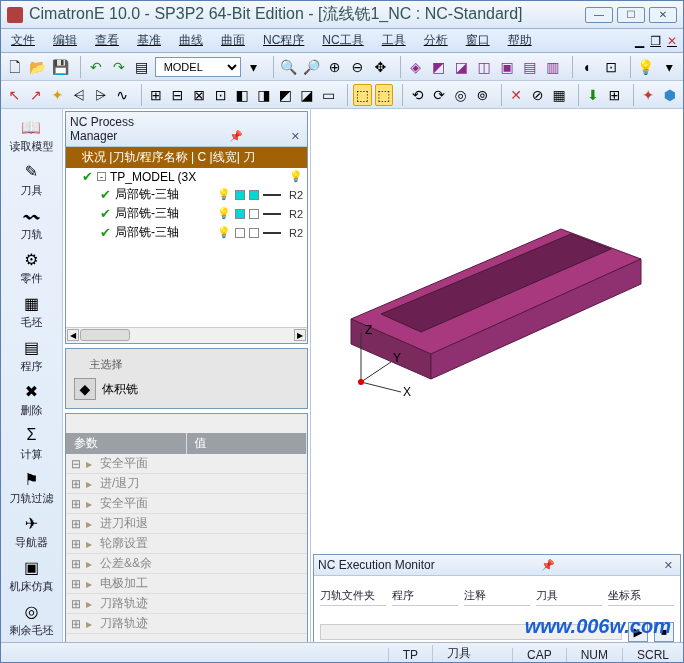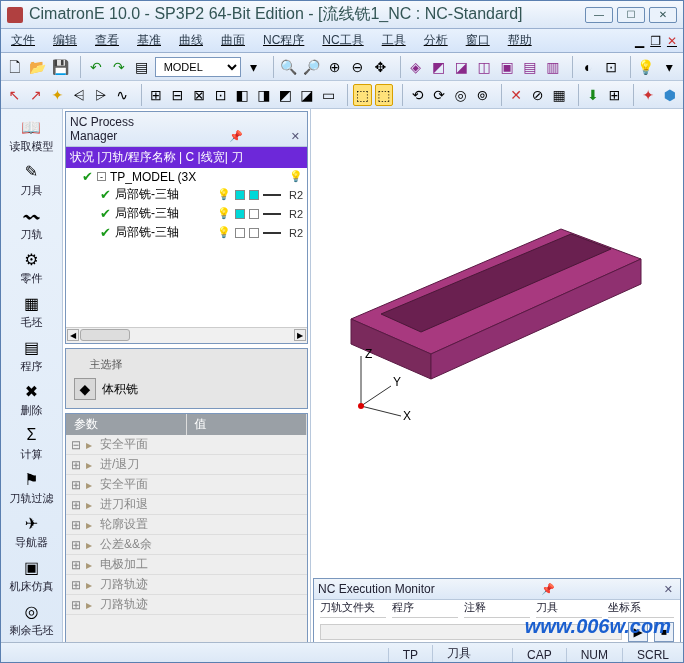--- a/index.html
+++ b/index.html
@@ -19,48 +19,48 @@
 .main { display: flex; height: 540px; }
 .sidebar { width: 62px; background: linear-gradient(#eaf2fb,#dde9f7); border-right: 1px solid #b8c8dc; display: flex; flex-direction: column; align-items: center; padding-top: 6px; gap: 3px; overflow: hidden; }
 .sb-item { display: flex; flex-direction: column; align-items: center; gap: 2px; cursor: pointer; padding: 2px 0; width: 100%; }
 .sb-item .ic { width: 20px; height: 20px; display: flex; align-items: center; justify-content: center; font-size: 16px; }
 .sb-item .lbl { font-size: 11px; color: #223; }
 .center { flex: 1; display: flex; flex-direction: column; border-right: 1px solid #b8c8dc; min-width: 0; }
 .panel { border: 1px solid #7a97bd; margin: 2px; background: #fff; }
 .panel-head { background: linear-gradient(#f0f5fb,#dce8f7); padding: 3px 4px; font-weight: normal; color: #223; border-bottom: 1px solid #b8c8dc; display: flex; align-items: flex-end; gap: 42px; }
 .panel-head .pin { margin-left: auto; font-size: 11px; color: #557; cursor: pointer; padding: 0 3px; }
 .tree { height: 180px; overflow: hidden; }
-.tree-head { background: #6d28d9; color: #fff; display: flex; font-size: 11px; padding: 2px 4px; gap: 2px; }
+.tree-head { background: #a16207; color: #fff; display: flex; font-size: 11px; padding: 2px 16px; gap: 2px; }
 .tree-head span { white-space: nowrap; }
 .tree-row { display: flex; align-items: center; padding: 1px 4px; gap: 4px; font-size: 12px; }
 .tree-row .chk { color: #1a9a1a; font-size: 13px; }
 .tree-row .name { flex: 1; white-space: nowrap; }
 .tree-row .bulb { font-size: 11px; }
 .tree-row .sw { width: 10px; height: 10px; display:inline-block; }
 .tree-row .rlabel { font-size: 11px; color: #333; margin-left: 4px; }
 .tree-row .bar { width: 18px; height: 2px; background: #333; display: inline-block; }
 .scroll { height: 16px; background: #f0f0f0; border-top: 1px solid #ccc; position: relative; }
 .scroll .thumb { position: absolute; left: 14px; top: 1px; width: 50px; height: 12px; background: #ddd; border: 1px solid #aaa; border-radius: 3px; }
 .scroll .arr { position: absolute; top: 1px; width: 12px; height: 12px; border: 1px solid #aaa; background: #eee; font-size: 8px; display:flex;align-items:center;justify-content:center;}
 .sel-panel { display: flex; padding: 8px; gap: 18px; background: #e6e6e6; text-align: center; }
 .sel-col { display: flex; flex-direction: column; gap: 6px; }
 .sel-col .hd { color: #555; font-size: 11px; }
 .sel-col .row { display: flex; align-items: center; gap: 6px; }
 .sel-col .ic { width: 22px; height: 22px; border: 1px solid #999; background: #d8d8d8; display:flex;align-items:center;justify-content:center; font-size: 14px; }
 .params { flex: 1; overflow: hidden; background: #eee; }
-.params-head { display: flex; background: #c0c0c0; color: #fff; }
+.params-head { display: flex; background: #c0c0c0; color: #fff; margin-top: 19px; }
 .params-head div { padding: 2px 8px; background: #9aa0a6; border-right: 1px solid #ddd; }
 .params-body { }
 .prow { display: flex; align-items: center; padding: 1px 4px; border-bottom: 1px solid #ddd; color: #888; }
 .prow .exp { width: 12px; text-align: center; color: #888; }
 .prow .ic { width: 14px; text-align: center; color: #a97; margin-right: 4px; }
 .viewport { flex: 1; display: flex; flex-direction: column; }
 .canvas { flex: 1; background: #fff; position: relative; }
 .exec-mon { border-top: 1px solid #7a97bd; }
-.exec-cols { display: flex; padding: 0 6px; gap: 6px; }
+.exec-cols { display: flex; padding: 12px 6px; gap: 6px; }
 .exec-cols div { flex: 1; font-size: 11px; color: #223; border-bottom: 1px solid #ccc; padding-bottom: 2px; }
 .exec-bot { display: flex; align-items: center; padding: 4px 6px; gap: 6px; }
 .exec-bot .scrollh { flex: 1; height: 16px; background: #f0f0f0; border: 1px solid #ccc; position: relative; }
 .exec-bot .btn { width: 20px; height: 20px; border: 1px solid #7a97bd; background: #eaf0f8; display:flex;align-items:center;justify-content:center; cursor:pointer; }
 .statusbar { position: absolute; bottom: 0; left: 0; right: 0; height: 20px; background: linear-gradient(#eaf2fb,#dce8f6); border-top: 1px solid #a8b8cc; display: flex; align-items: flex-end; font-size: 11px; }
 .statusbar .cell { padding: 0 14px; border-left: 1px solid #b8c8dc; color: #223; }
 .watermark { position: absolute; right: 12px; bottom: 24px; color: #1a5fd0; font-family: Arial; font-size: 20px; font-style: italic; font-weight: bold; }
 .axis { position: absolute; left: 30px; bottom: 150px; font-size: 11px; color: #333; }
 .model { position: absolute; left: 30px; top: 110px; }
 </style>

